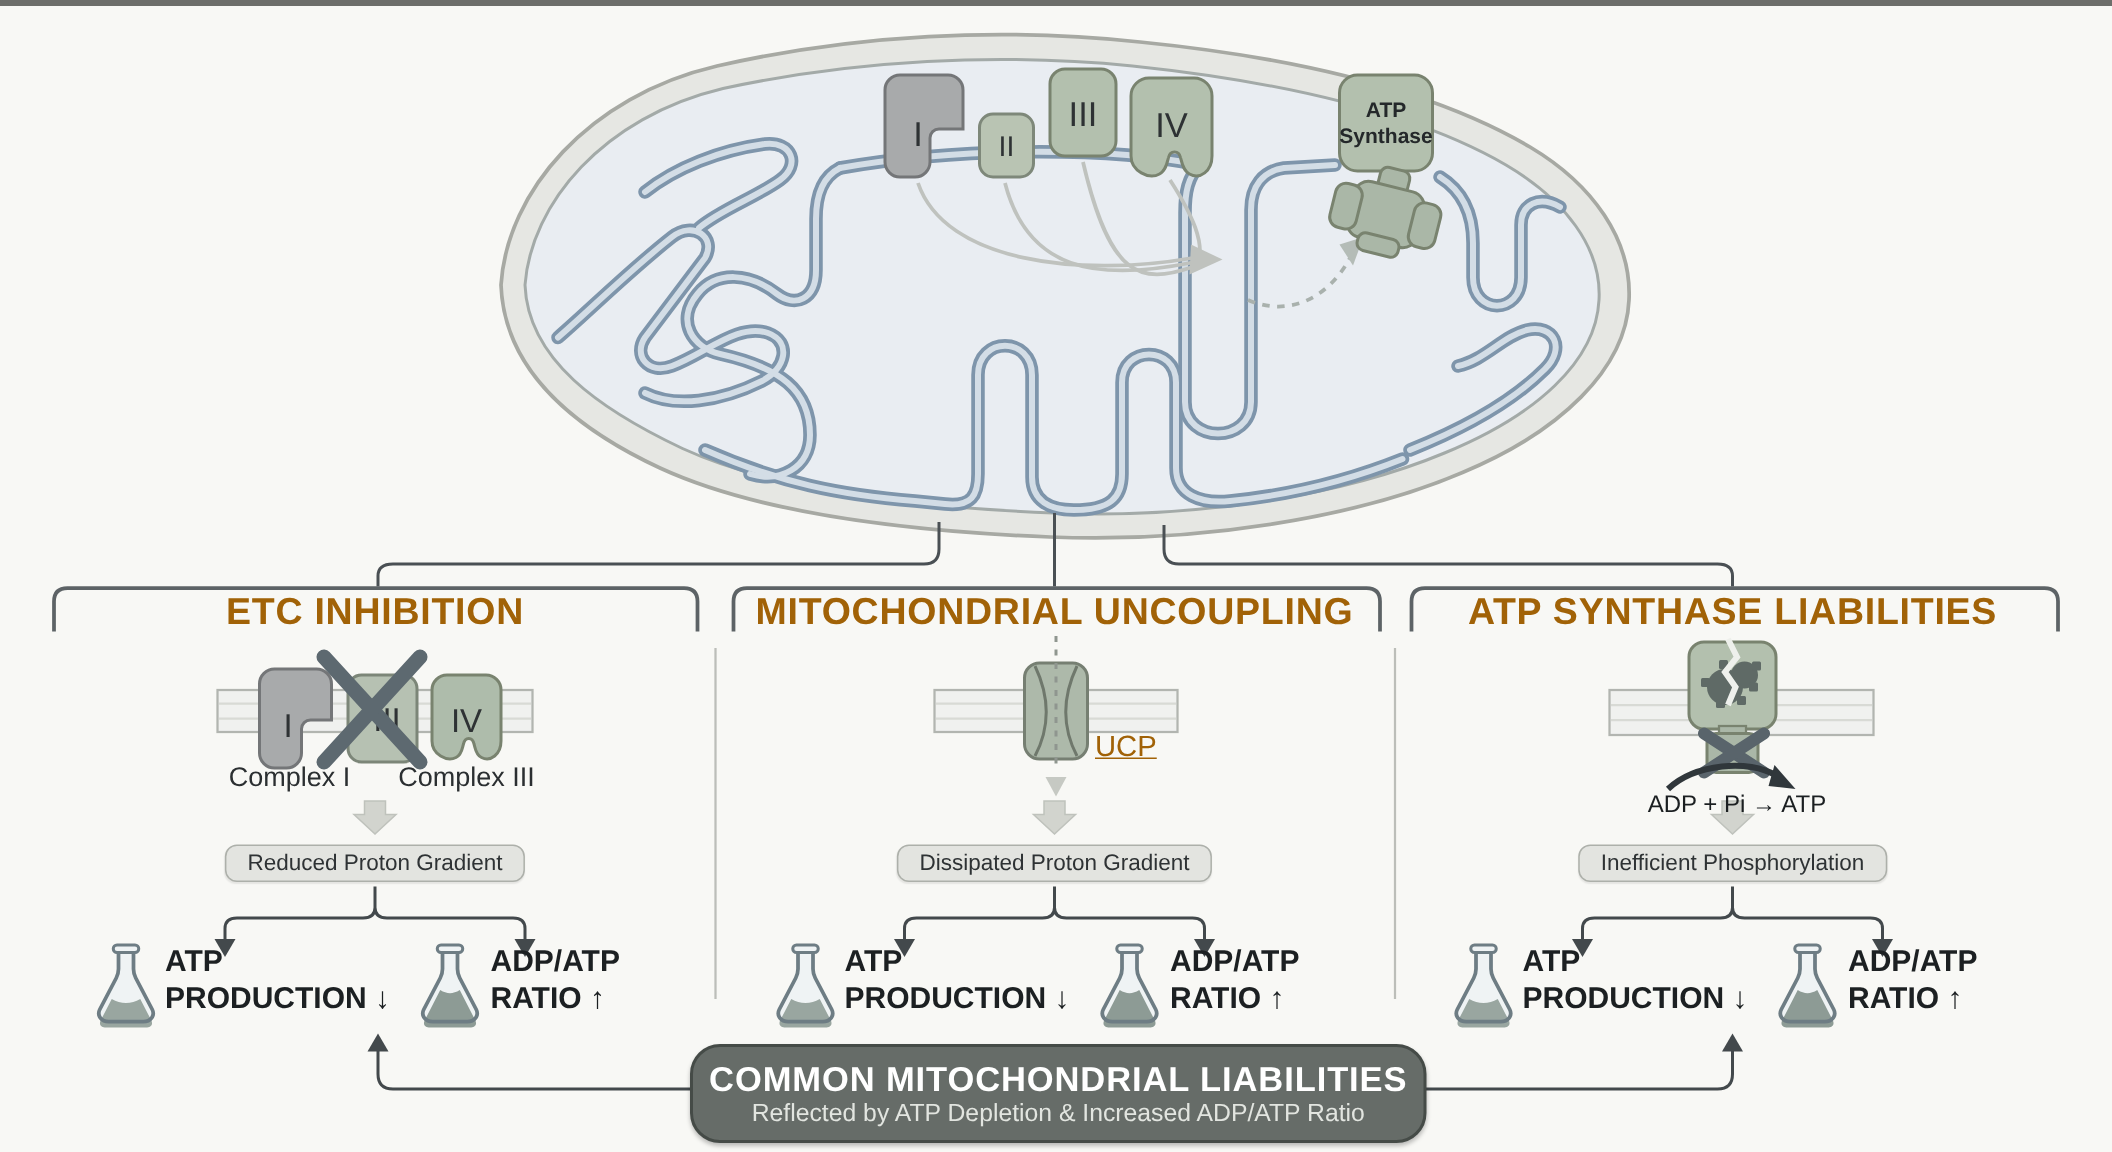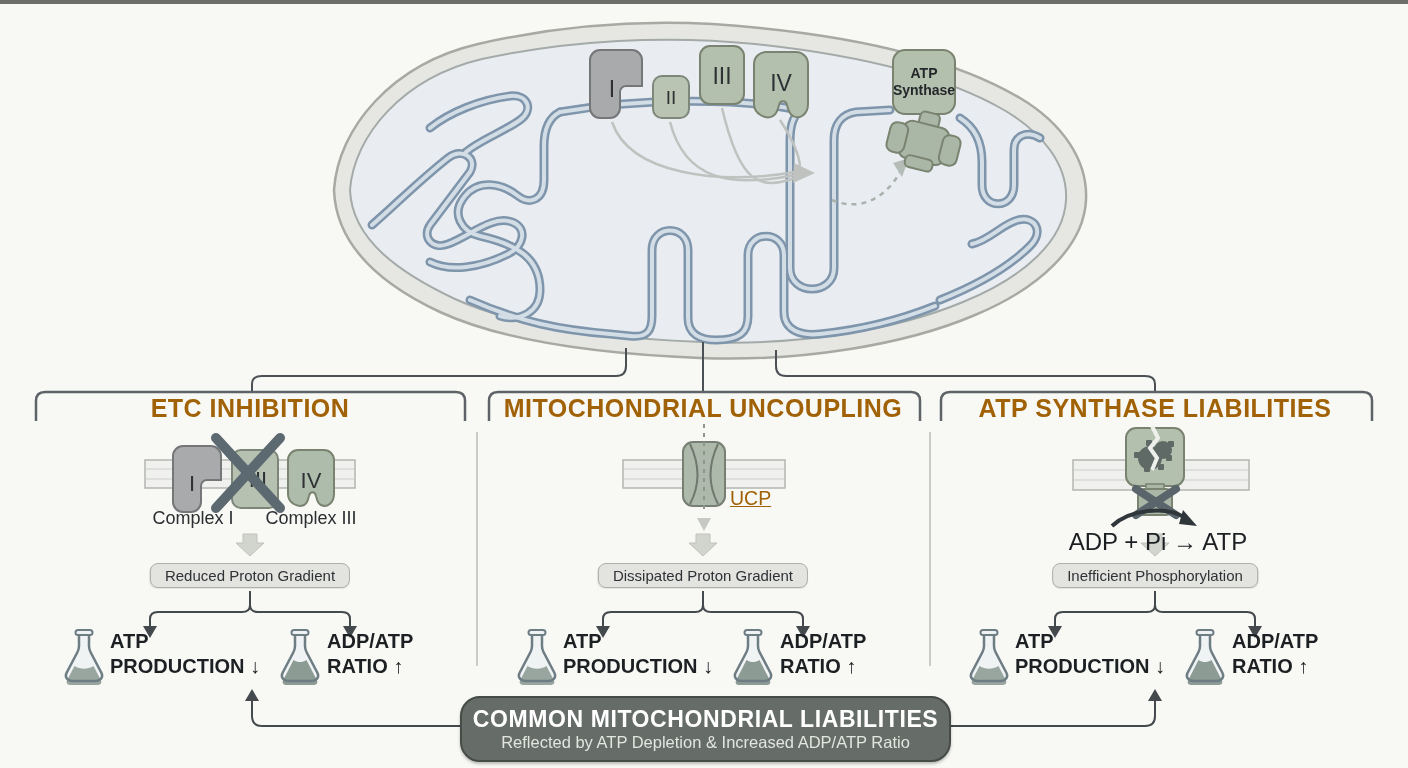--- a/index.html
+++ b/index.html
@@ -13,21 +13,21 @@
   .clabel{position:absolute;top:508px;transform:translateX(-50%);
           font-size:18px;color:#2b2f31;white-space:nowrap;}
   .effect{position:absolute;top:563px;transform:translateX(-50%);
           background:#e3e4e0;border:1.5px solid #adb0aa;border-radius:8px;
           padding:3px 14px;font-size:15px;color:#2e3234;white-space:nowrap;
           box-shadow:0 1px 1px rgba(0,0,0,.08);}
   .outcome{position:absolute;top:629px;font-size:20px;font-weight:600;
            color:#1c2022;line-height:25px;white-space:nowrap;}
   .minilabel{position:absolute;font-size:19.5px;color:#a16207;white-space:nowrap;text-decoration:underline;}
   .reaction{position:absolute;top:528px;transform:translateX(-50%);
-            font-size:24px;color:#1b1f21;white-space:nowrap;}
+            font-size:16px;color:#1b1f21;white-space:nowrap;}
   .footer-box{position:absolute;left:460px;top:696px;width:487px;height:62px;
               background:#666c68;border:2px solid #454b47;border-radius:20px;
               display:flex;flex-direction:column;align-items:center;justify-content:center;
               box-shadow:0 2px 3px rgba(0,0,0,.25);}
   .footer-title{font-size:23px;font-weight:bold;color:#ffffff;letter-spacing:.6px;line-height:26px;}
   .footer-sub{font-size:16.5px;color:#e2e5e0;line-height:20px;}
   svg text{font-family:"Liberation Sans",sans-serif;}
 </style>
 </head>
 <body>

